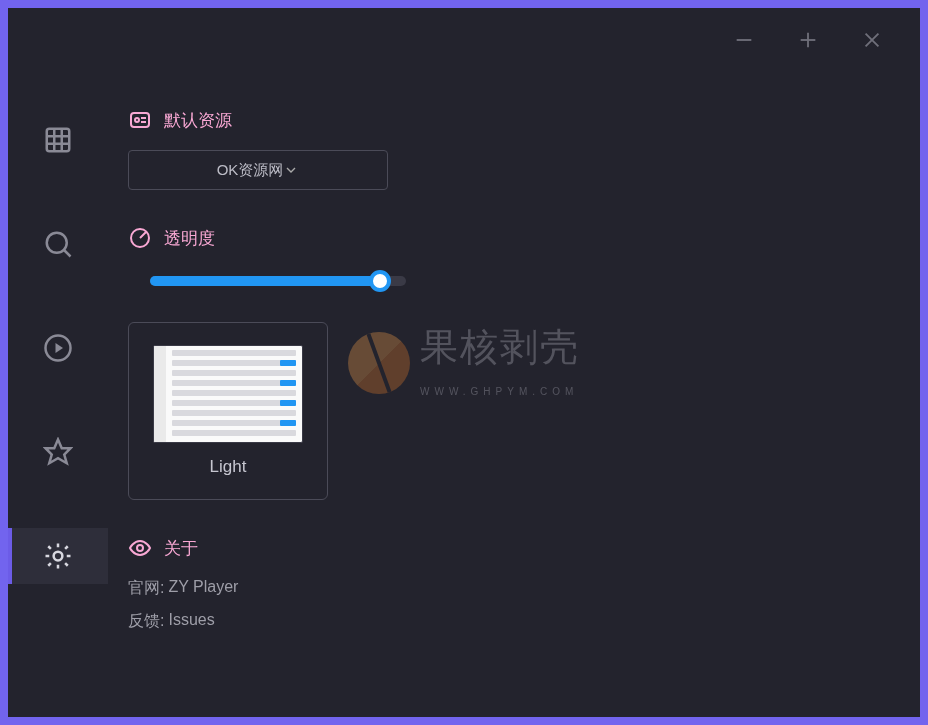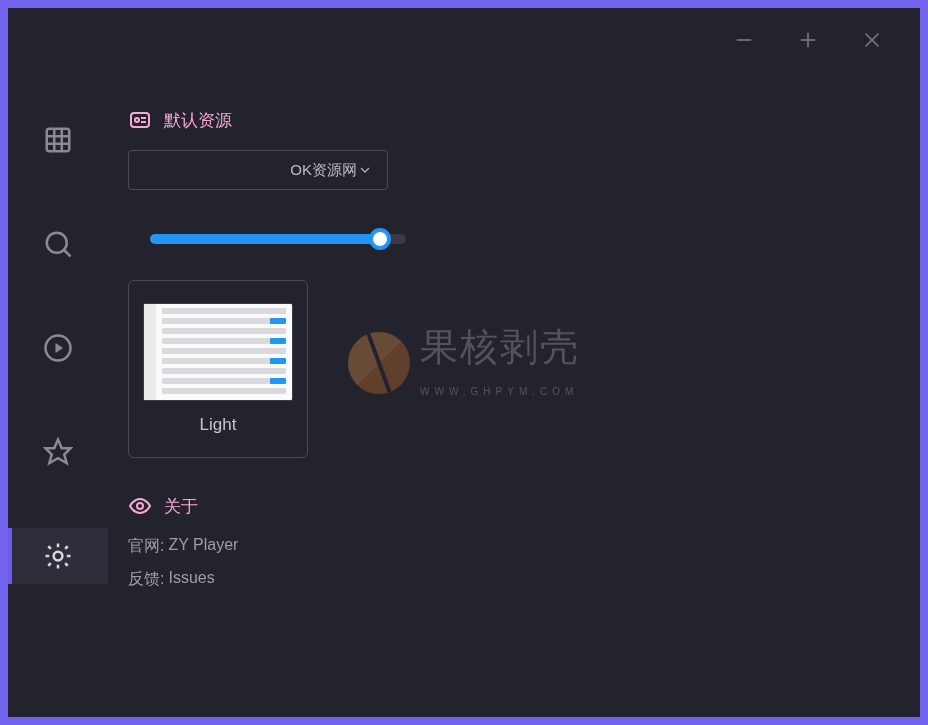--- a/index.html
+++ b/index.html
@@ -77,21 +77,21 @@
     color: #f9a8d4;
     font-size: 17px;
   }
   .sect-head svg { width: 24px; height: 24px; stroke: currentColor; stroke-width: 2; fill: none; }
   .section { margin-bottom: 36px; }
   
   .select {
     width: 260px; height: 40px;
     border: 1px solid #4b4b58;
     border-radius: 4px;
-    display: flex; align-items: center; justify-content: flex-end;
+    display: flex; align-items: center; justify-content: center;
     padding: 1px 14px;
     cursor: pointer;
     font-size: 15px;
     color: #bcbcc6;
   }
   .select .chev { width: 16px; height: 16px; stroke: #aaa; stroke-width: 2; fill: none; }
   
   .slider-wrap { padding: 8px 22px 0 22px; width: 300px; }
   .slider-track {
     position: relative;
@@ -111,21 +111,21 @@
     transform: translate(-50%, -50%);
     width: 22px; height: 22px;
     border-radius: 50%;
     background: #fff;
     border: 4px solid #2196f3;
     cursor: grab;
   }
   
   .themes { display: flex; gap: 24px; }
   .theme-card {
-    width: 180px; height: 178px;
+    width: 200px; height: 178px;
     border: 1px solid #4b4b58;
     border-radius: 6px;
     display: flex; flex-direction: column; align-items: center; justify-content: center;
     gap: 14px;
     cursor: pointer;
   }
   .theme-thumb {
     width: 150px; height: 98px;
     border: 1px solid #3a3a46;
     border-radius: 2px;
@@ -252,20 +252,27 @@
       </div>
       <div class="select">
         <span>OK资源网</span>
         <svg class="chev" viewBox="0 0 24 24">
             <polyline points="6,9 12,15 18,9"></polyline>
           </svg>
       </div>
     </div>
 
     <div class="section">
+      <div class="sect-head">
+        <svg viewBox="0 0 24 24">
+            <circle cx="12" cy="12" r="9"></circle>
+            <line x1="12" y1="12" x2="18" y2="6"></line>
+          </svg>
+        <span>透明度</span>
+      </div>
       <div class="slider-wrap">
         <div class="slider-track">
           <div class="slider-fill"></div>
           <div class="slider-thumb"></div>
         </div>
       </div>
     </div>
 
     <div class="section">
       <div class="themes">

